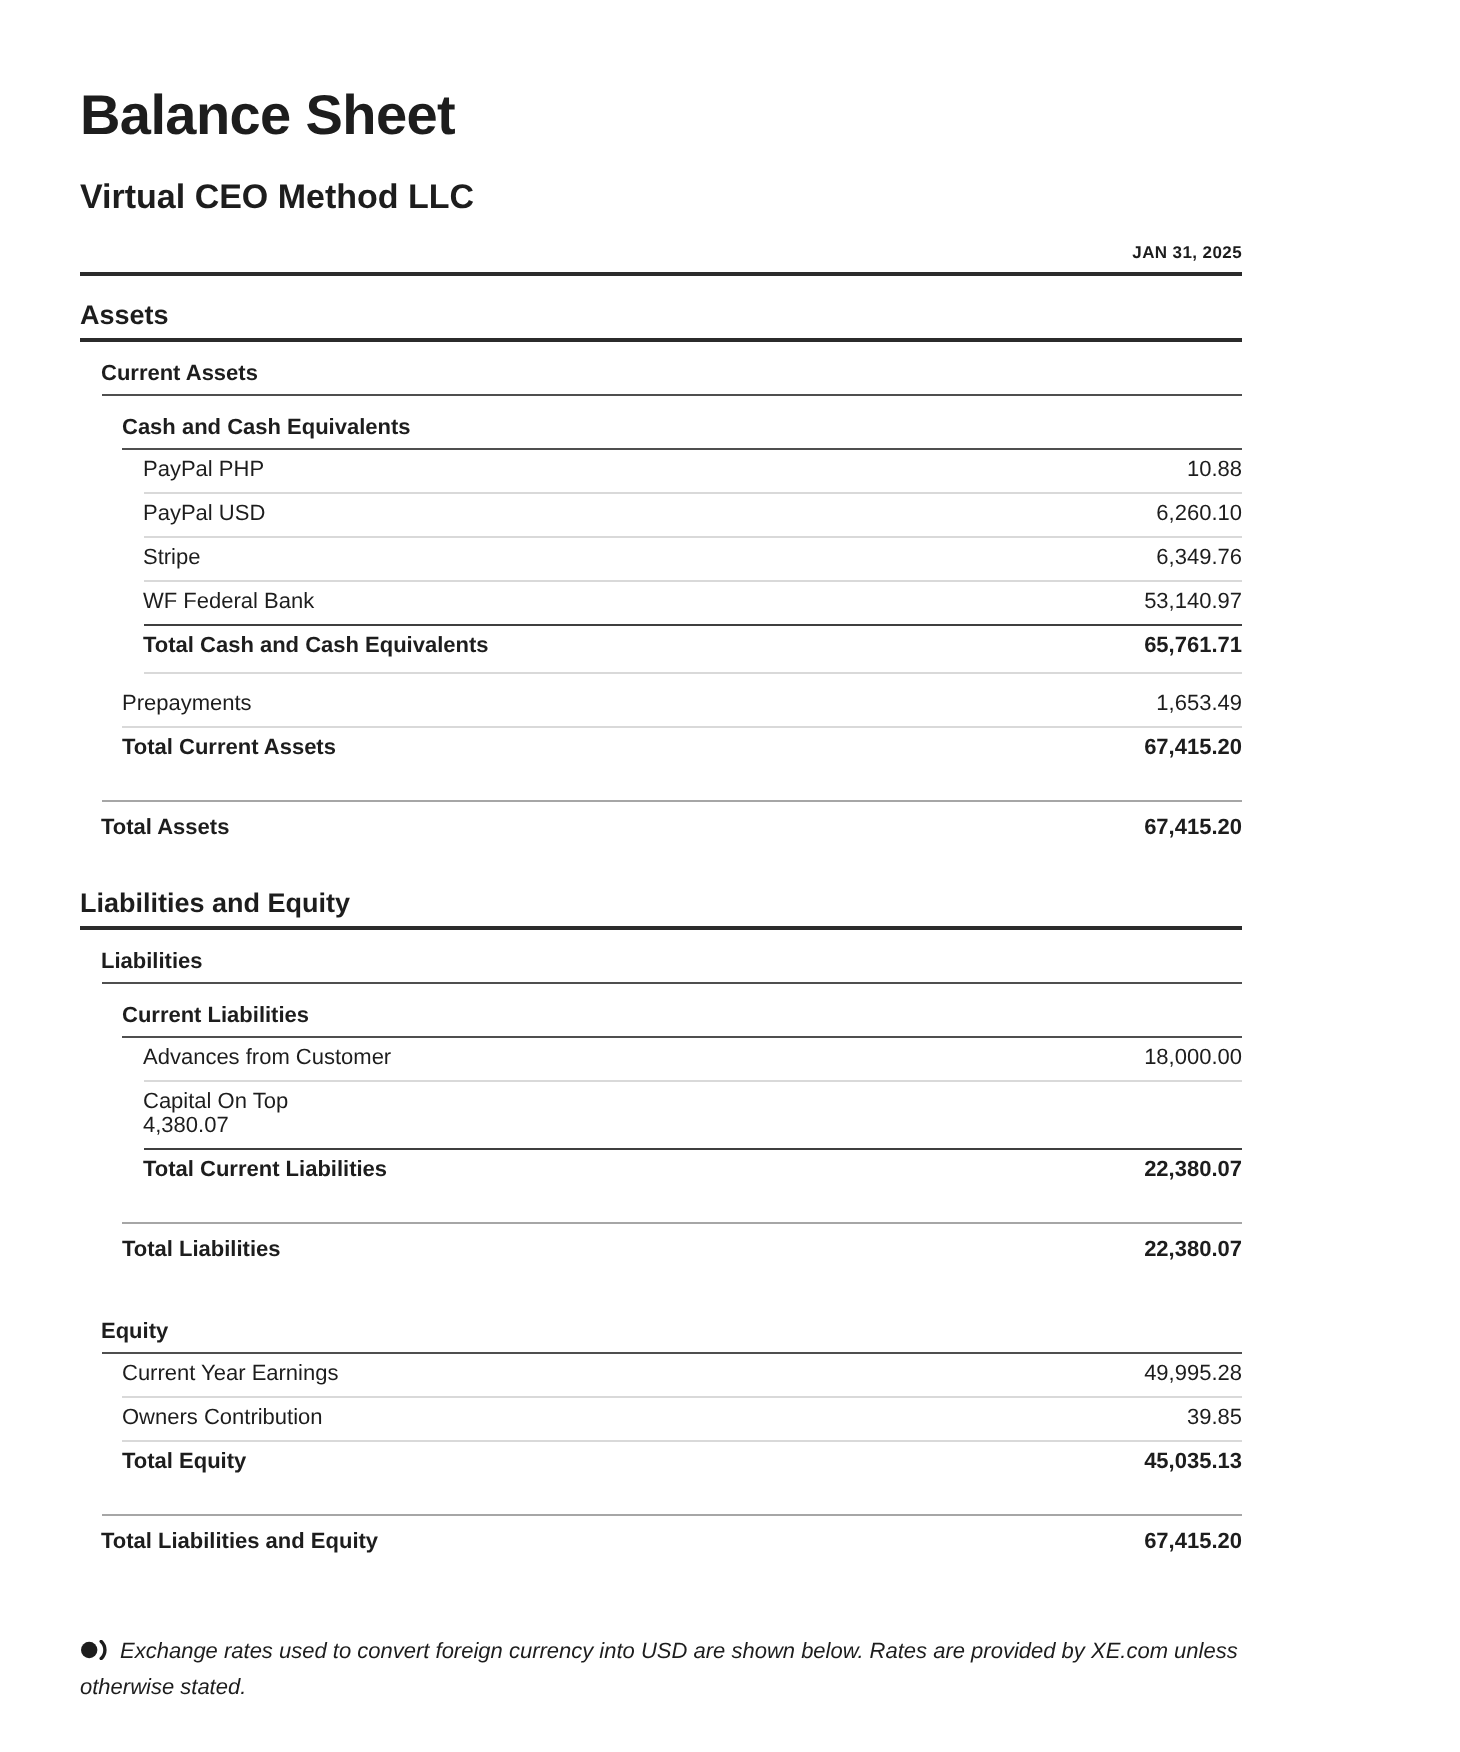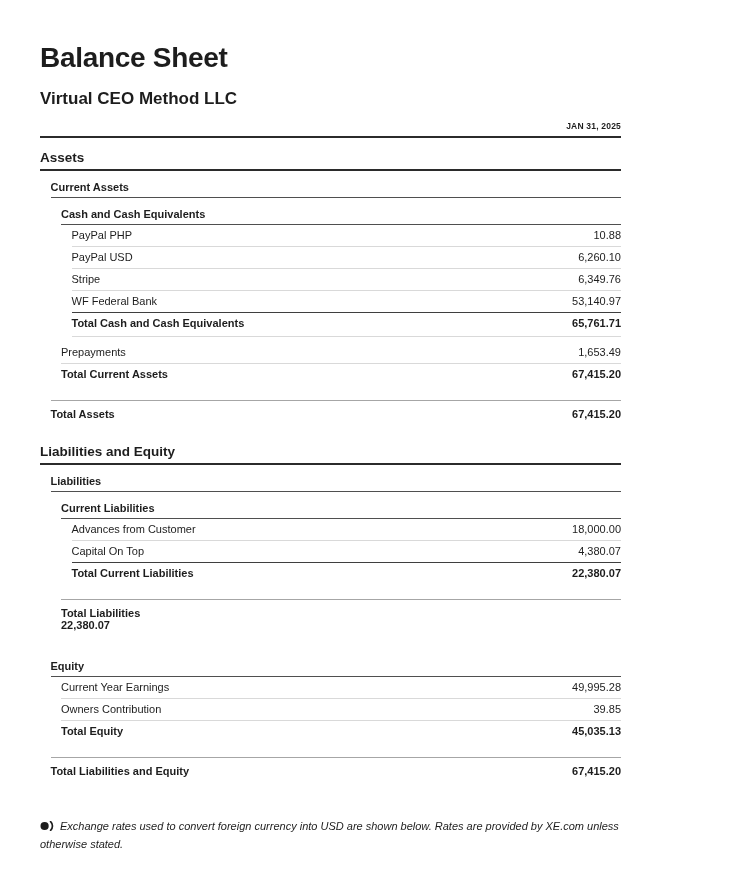--- a/index.html
+++ b/index.html
@@ -93,29 +93,29 @@
       <div class="rrow t-group" style="margin-left: 10.5px;">
         <span class="lbl">Liabilities</span>
       </div>
       <div class="rrow t-group" style="margin-left: 21px; align-items: center;">
         <span class="lbl">Current Liabilities</span>
       </div>
       <div class="rrow t-item sep-light" style="margin-left: 31.5px;">
         <span class="lbl">Advances from Customer</span>
         <span class="val">18,000.00</span>
       </div>
-      <div class="rrow t-item sep-dark" style="margin-left: 31.5px;">
+      <div class="rrow t-item sep-dark" style="margin-left: 31.5px; flex-direction: column;">
         <span class="lbl">Capital On Top</span>
         <span class="val">4,380.07</span>
       </div>
       <div class="rrow t-total-plain" style="margin-left: 31.5px;">
         <span class="lbl">Total Current Liabilities</span>
         <span class="val">22,380.07</span>
       </div>
-      <div class="rrow t-grand" style="margin-left: 21px; flex-direction: column;">
+      <div class="rrow t-grand" style="margin-left: 21px;">
         <span class="lbl">Total Liabilities</span>
         <span class="val">22,380.07</span>
       </div>
       <div class="rrow t-group gap" style="margin-left: 10.5px;">
         <span class="lbl">Equity</span>
       </div>
       <div class="rrow t-item sep-light" style="margin-left: 21px;">
         <span class="lbl">Current Year Earnings</span>
         <span class="val">49,995.28</span>
       </div>

